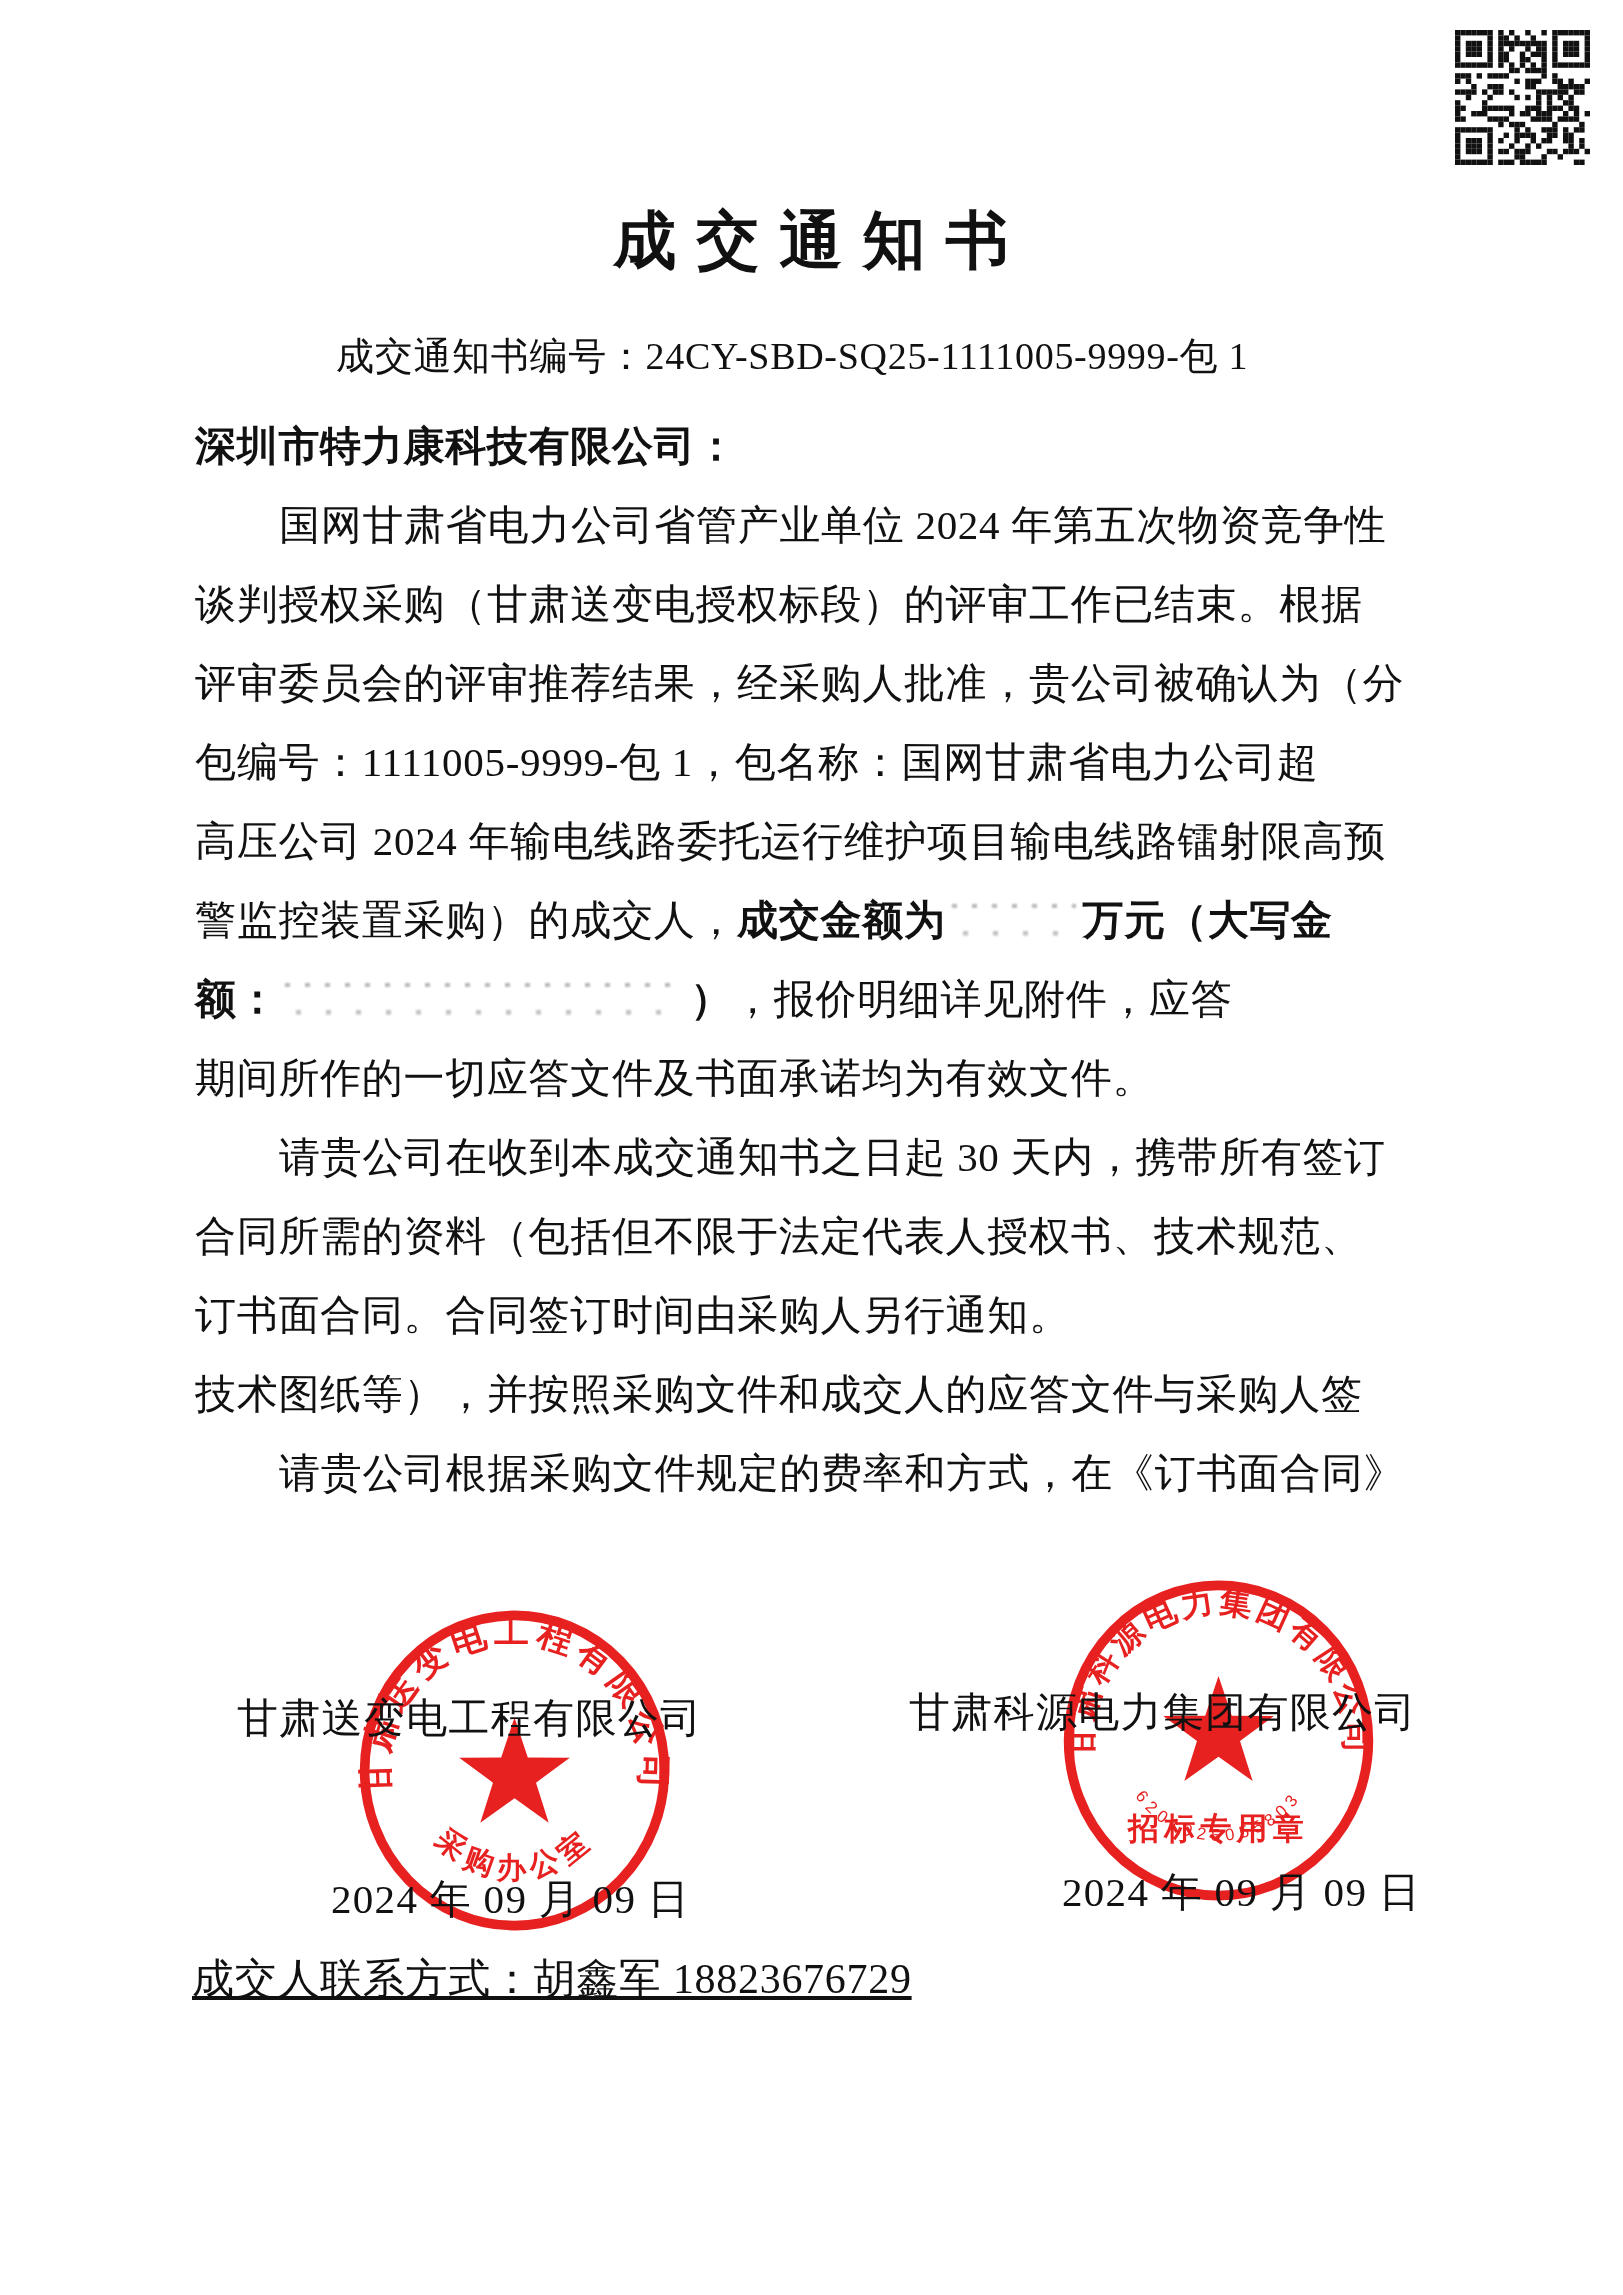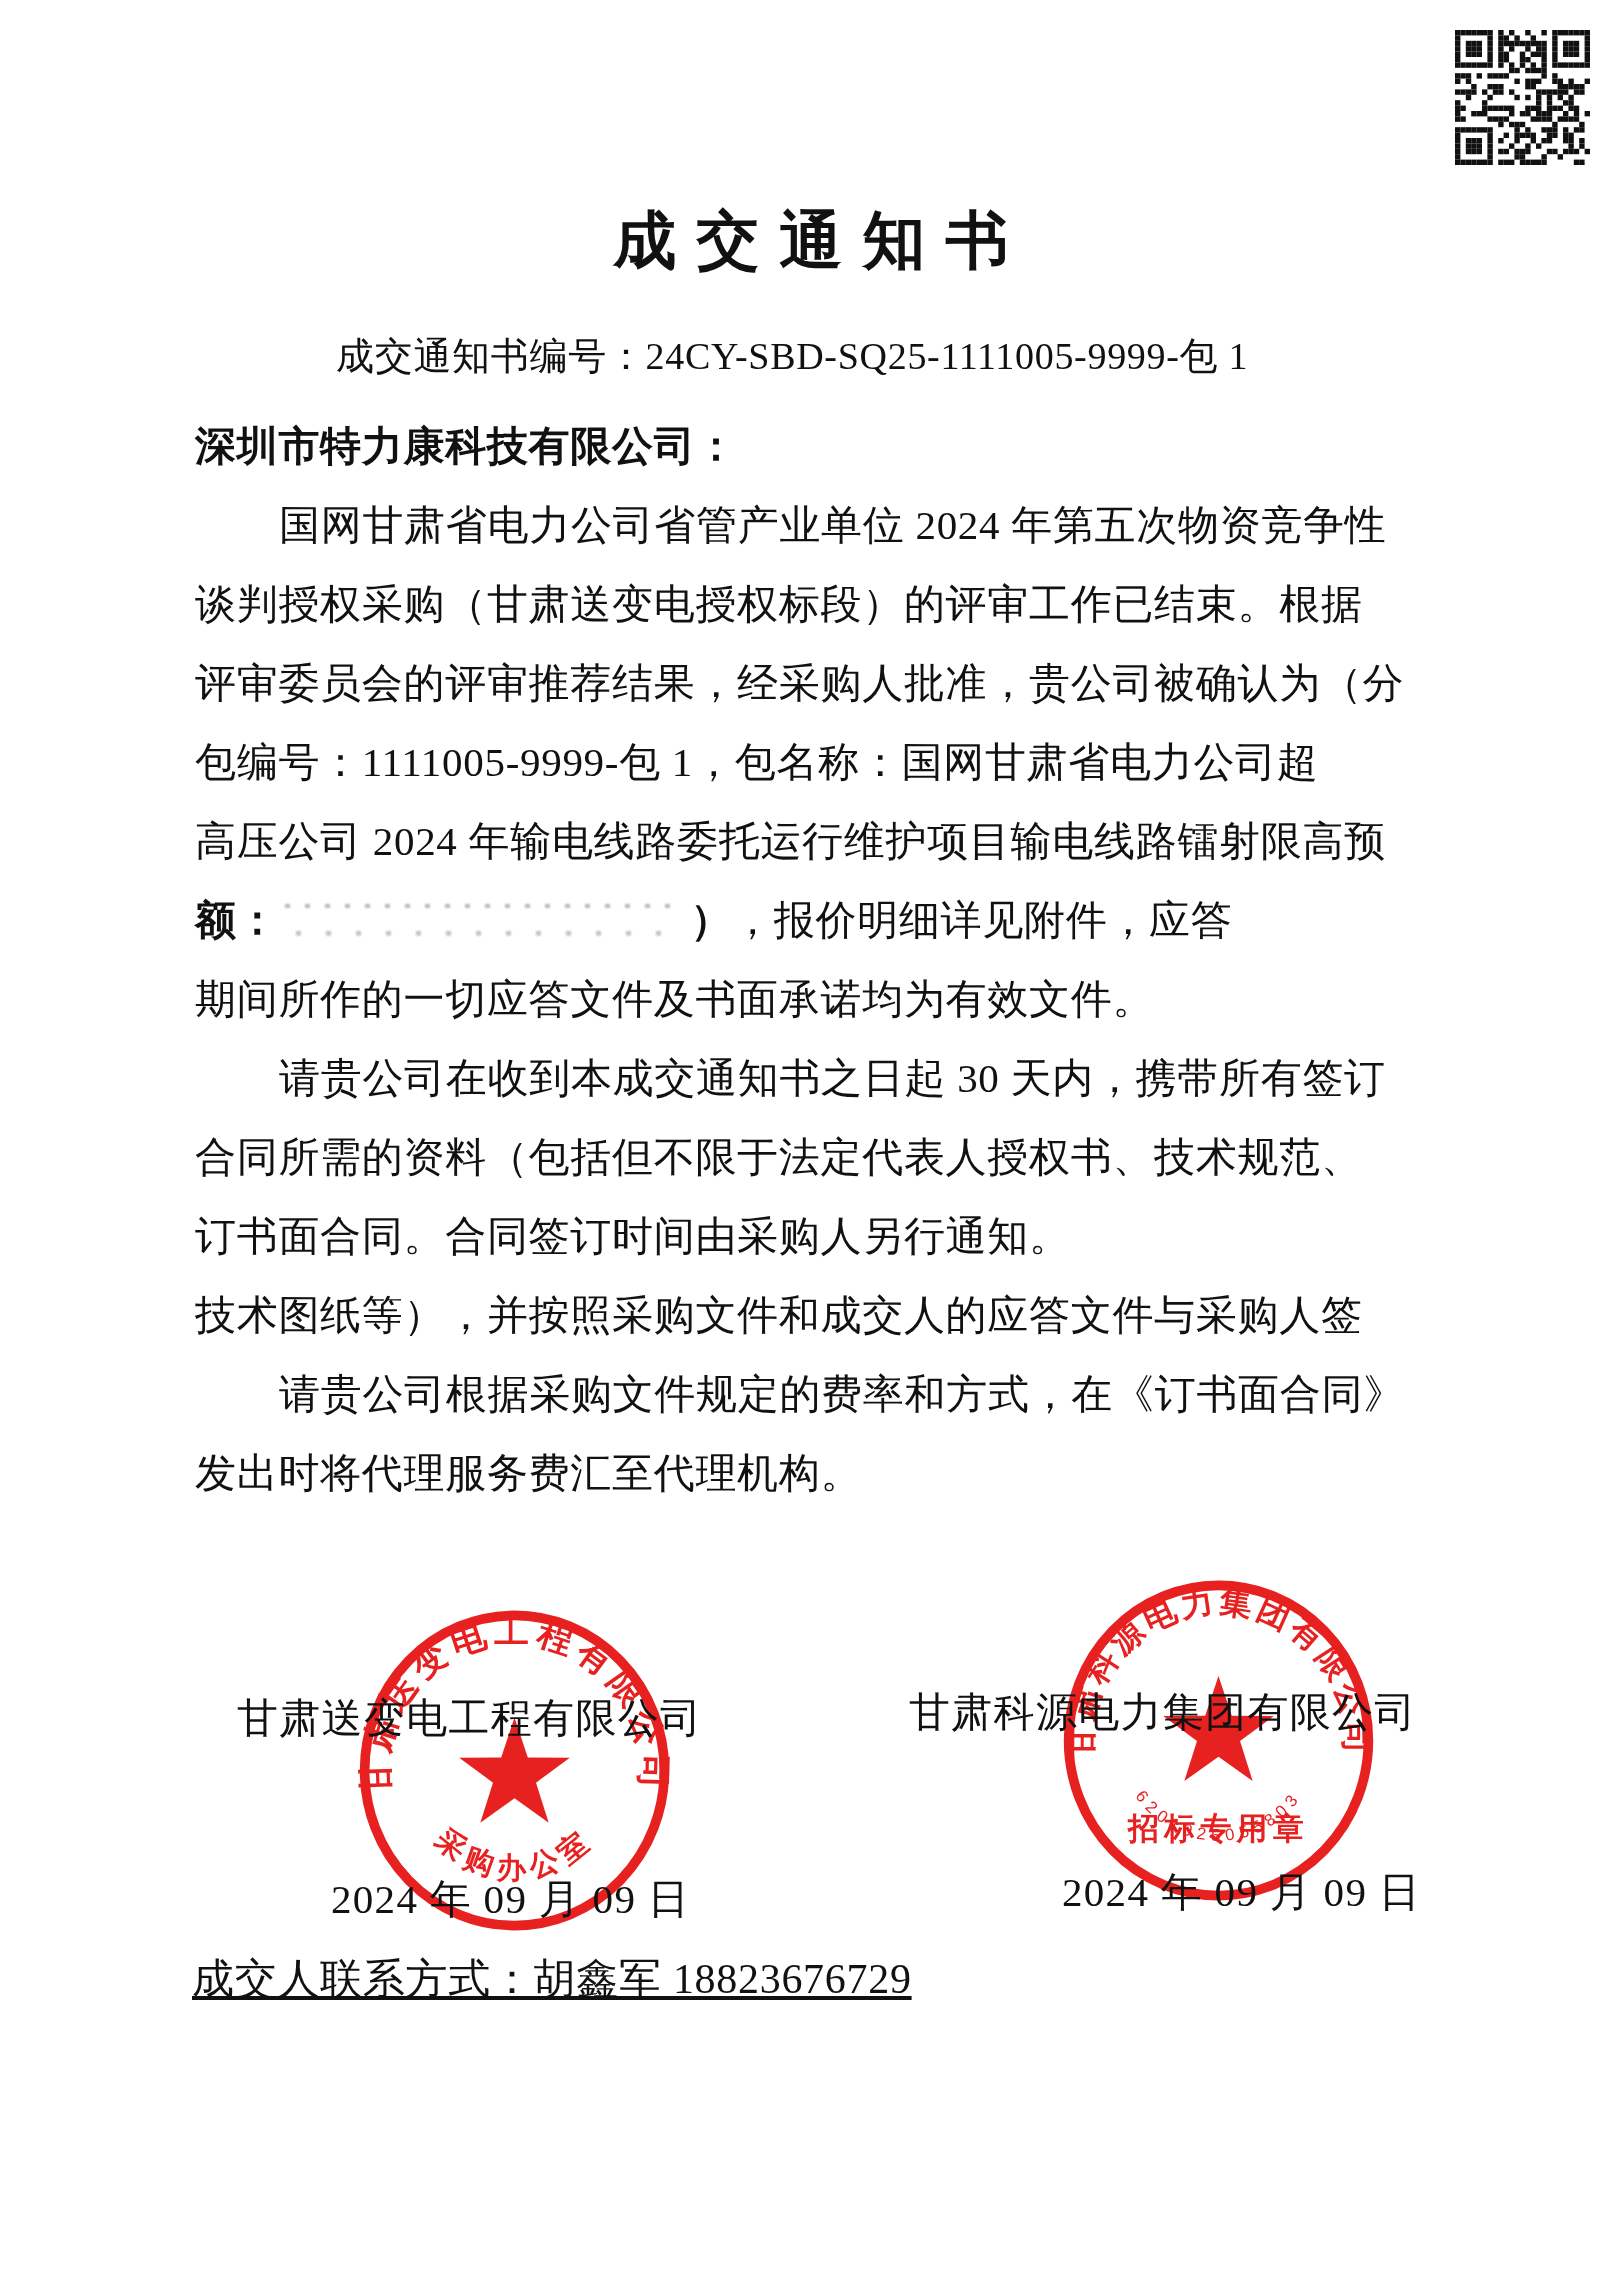--- a/index.html
+++ b/index.html
@@ -373,28 +373,28 @@
   <div class="notice-no">成交通知书编号：24CY-SBD-SQ25-1111005-9999-包 1</div>
 
   <div class="content" id="content">
     <div class="line addressee">深圳市特力康科技有限公司：</div>
 
   <div class="line indent"><span class="seg">国网甘肃省电力公司省管产业单位 2024 年第五次物资竞争性</span></div>
       <div class="line"><span class="seg">谈判授权采购（甘肃送变电授权标段）的评审工作已结束。根据</span></div>
       <div class="line"><span class="seg">评审委员会的评审推荐结果，经采购人批准，贵公司被确认为（分</span></div>
       <div class="line"><span class="seg">包编号：1111005-9999-包 1，包名称：国网甘肃省电力公司超</span></div>
       <div class="line"><span class="seg">高压公司 2024 年输电线路委托运行维护项目输电线路镭射限高预</span></div>
+      <div class="line"><span class="seg">警监控装置采购）的成交人，</span><span class="seg bold">成交金额为</span><span class="redact" style="width: 124px;"></span><span class="seg bold">万元（大写金</span></div>
       <div class="line"><span class="seg bold">额：</span><span class="redact" style="width: 399px;"></span><span class="seg bold">）</span><span class="seg">，报价明细详见附件，应答</span></div>
       <div class="line"><span class="seg">期间所作的一切应答文件及书面承诺均为有效文件。</span></div>
       <div class="line indent"><span class="seg">请贵公司在收到本成交通知书之日起 30 天内，携带所有签订</span></div>
       <div class="line"><span class="seg">合同所需的资料（包括但不限于法定代表人授权书、技术规范、</span></div>
       <div class="line"><span class="seg">订书面合同。合同签订时间由采购人另行通知。</span></div>
       <div class="line"><span class="seg">技术图纸等），并按照采购文件和成交人的应答文件与采购人签</span></div>
       <div class="line indent"><span class="seg">请贵公司根据采购文件规定的费率和方式，在《订书面合同》</span></div>
-      <div class="line"><span class="seg">发出时将代理服务费汇至代理机构。</span></div>
     </div>
 
   <svg class="seal seal-left" viewBox="0 0 500 500">
     <defs>
       <path id="sealLarc" d="M 68 325 A 197 197 0 1 1 432 325"></path>
       <path id="sealLbot" d="M 105 330 A 165 165 0 0 0 395 330"></path>
     </defs>
     <ellipse class="ring" cx="250" cy="250" rx="232" ry="240"></ellipse>
     <text class="arc"><textPath href="#sealLarc" xlink:href="#sealLarc" startOffset="50%" text-anchor="middle">甘肃送变电工程有限公司</textPath></text>
     <polygon class="red" points="250,168 270.6,229.7 335.6,230.2 283.3,268.8 302.9,330.8 250,293 197.1,330.8 216.7,268.8 164.4,230.2 229.4,229.7"></polygon>

